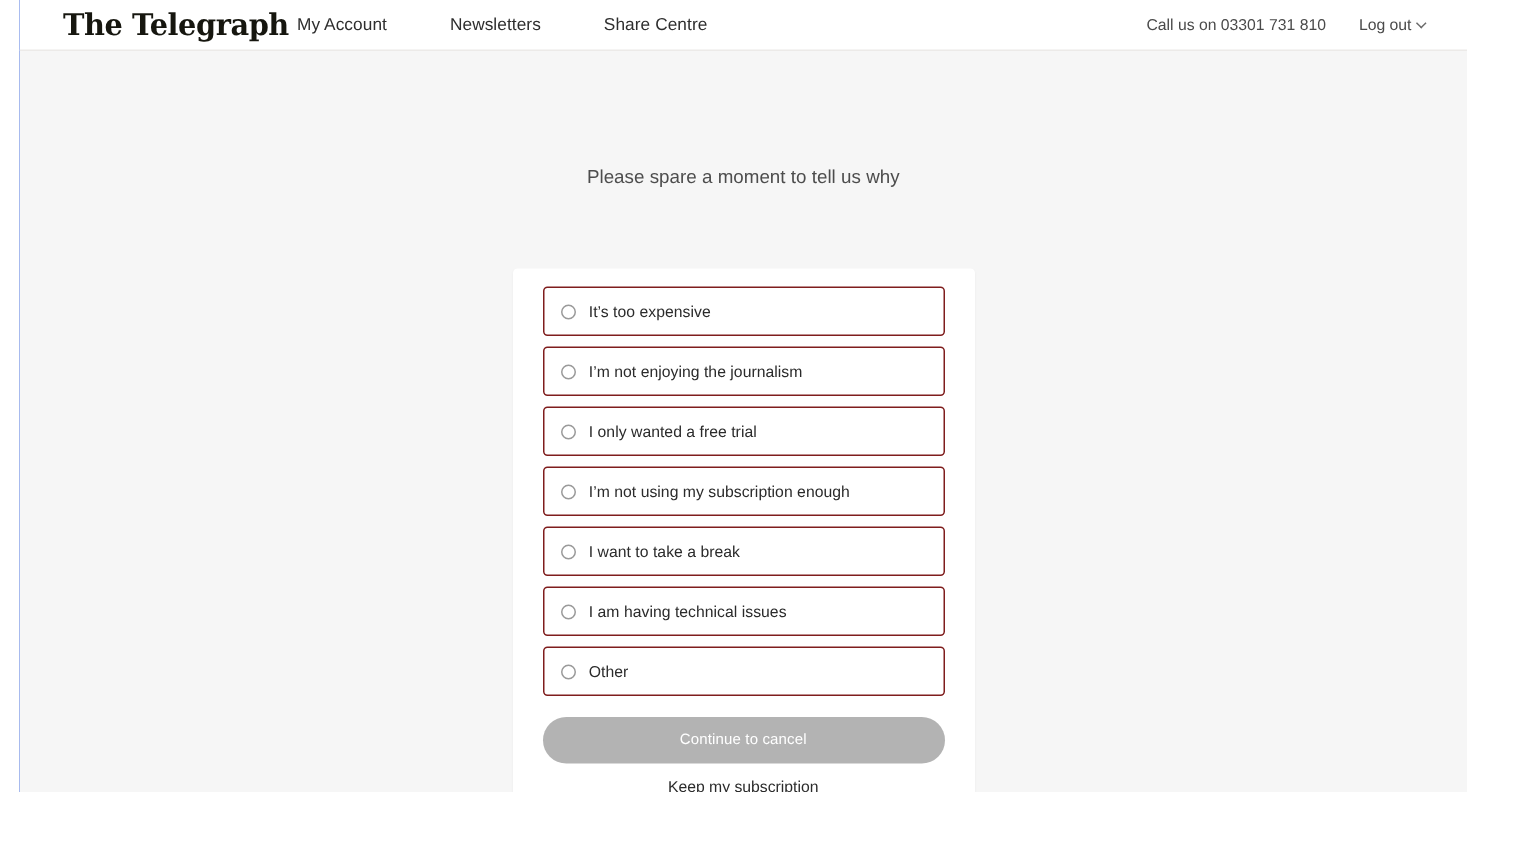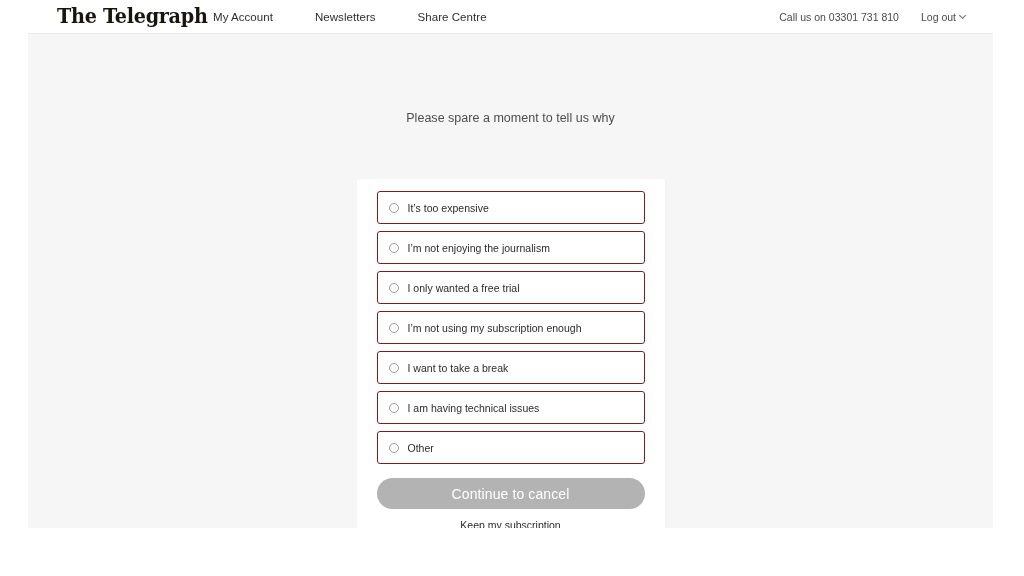--- a/index.html
+++ b/index.html
@@ -11,21 +11,21 @@
     height: 576px;
     overflow: hidden;
     background: #ffffff;
     font-family: "Liberation Sans", sans-serif;
     -webkit-font-smoothing: antialiased;
   }
 
   
   #viewport {
     position: absolute;
-    left: 28px;
+    left: 13px;
     top: 0;
     width: 965px;
     height: 528px;
     background: #1d4ed8;
     overflow: hidden;
   }
 
   
   #site-header {
     position: relative;
@@ -197,21 +197,21 @@
   #continue-button {
     display: block;
     width: 100%;
     height: 31px;
     margin-top: 14px;
     border: none;
     border-radius: 16px;
     background: #b3b3b3;
     color: #ffffff;
     font-family: "Liberation Sans", sans-serif;
-    font-size: 14px;
+    font-size: 10px;
     letter-spacing: 0.1px;
     cursor: default;
   }
 
   #keep-subscription-link {
     display: block;
     margin: 10px auto 0 auto;
     text-align: center;
     font-size: 10.5px;
     color: #2b2b2b;

